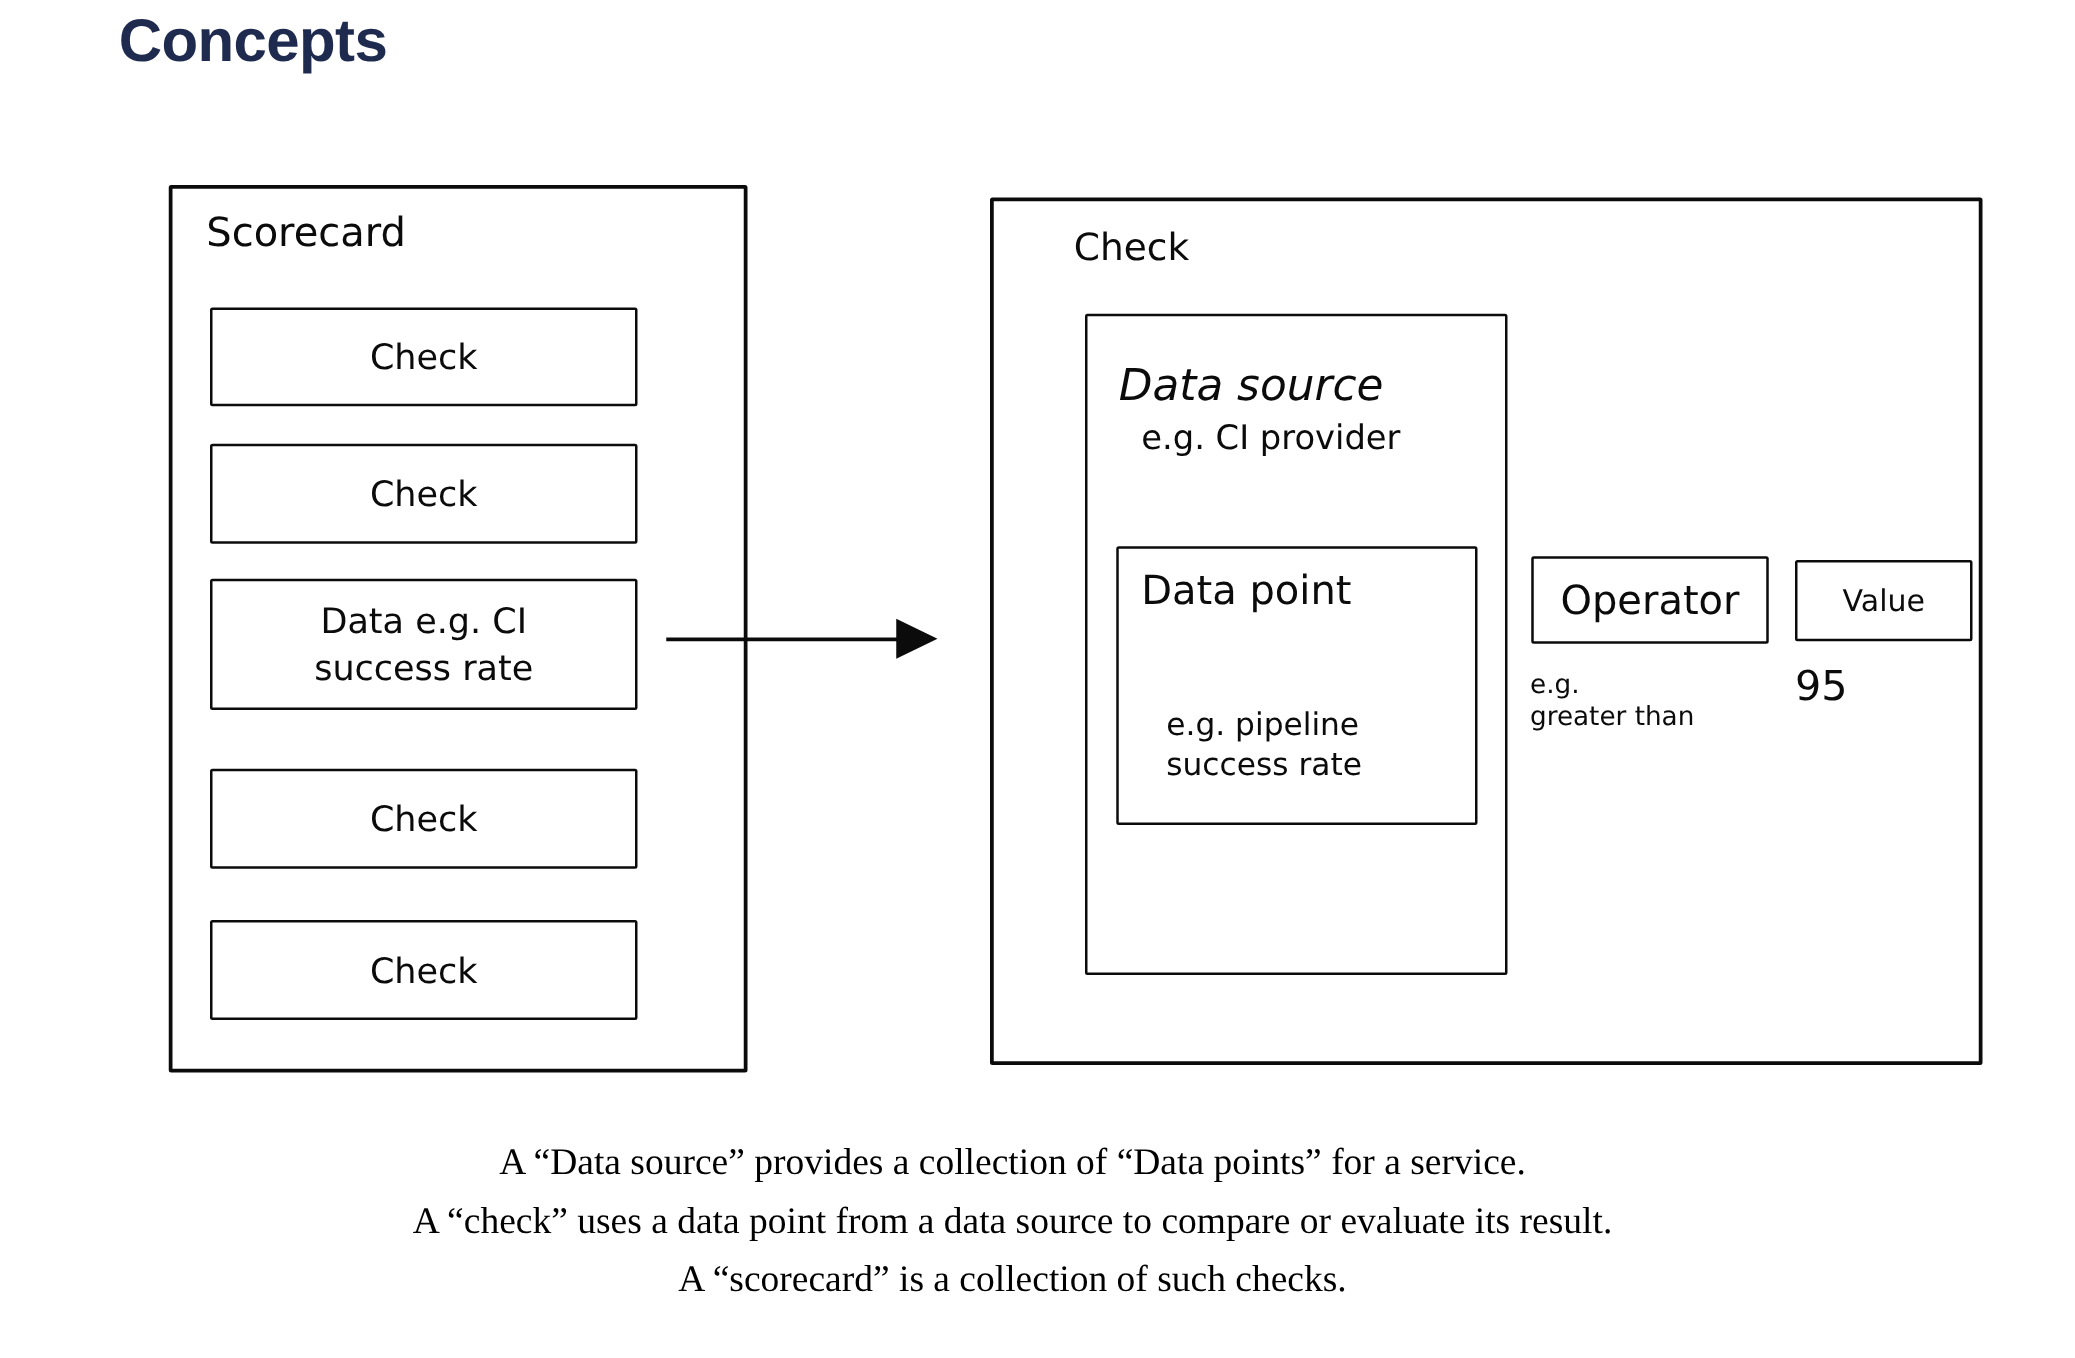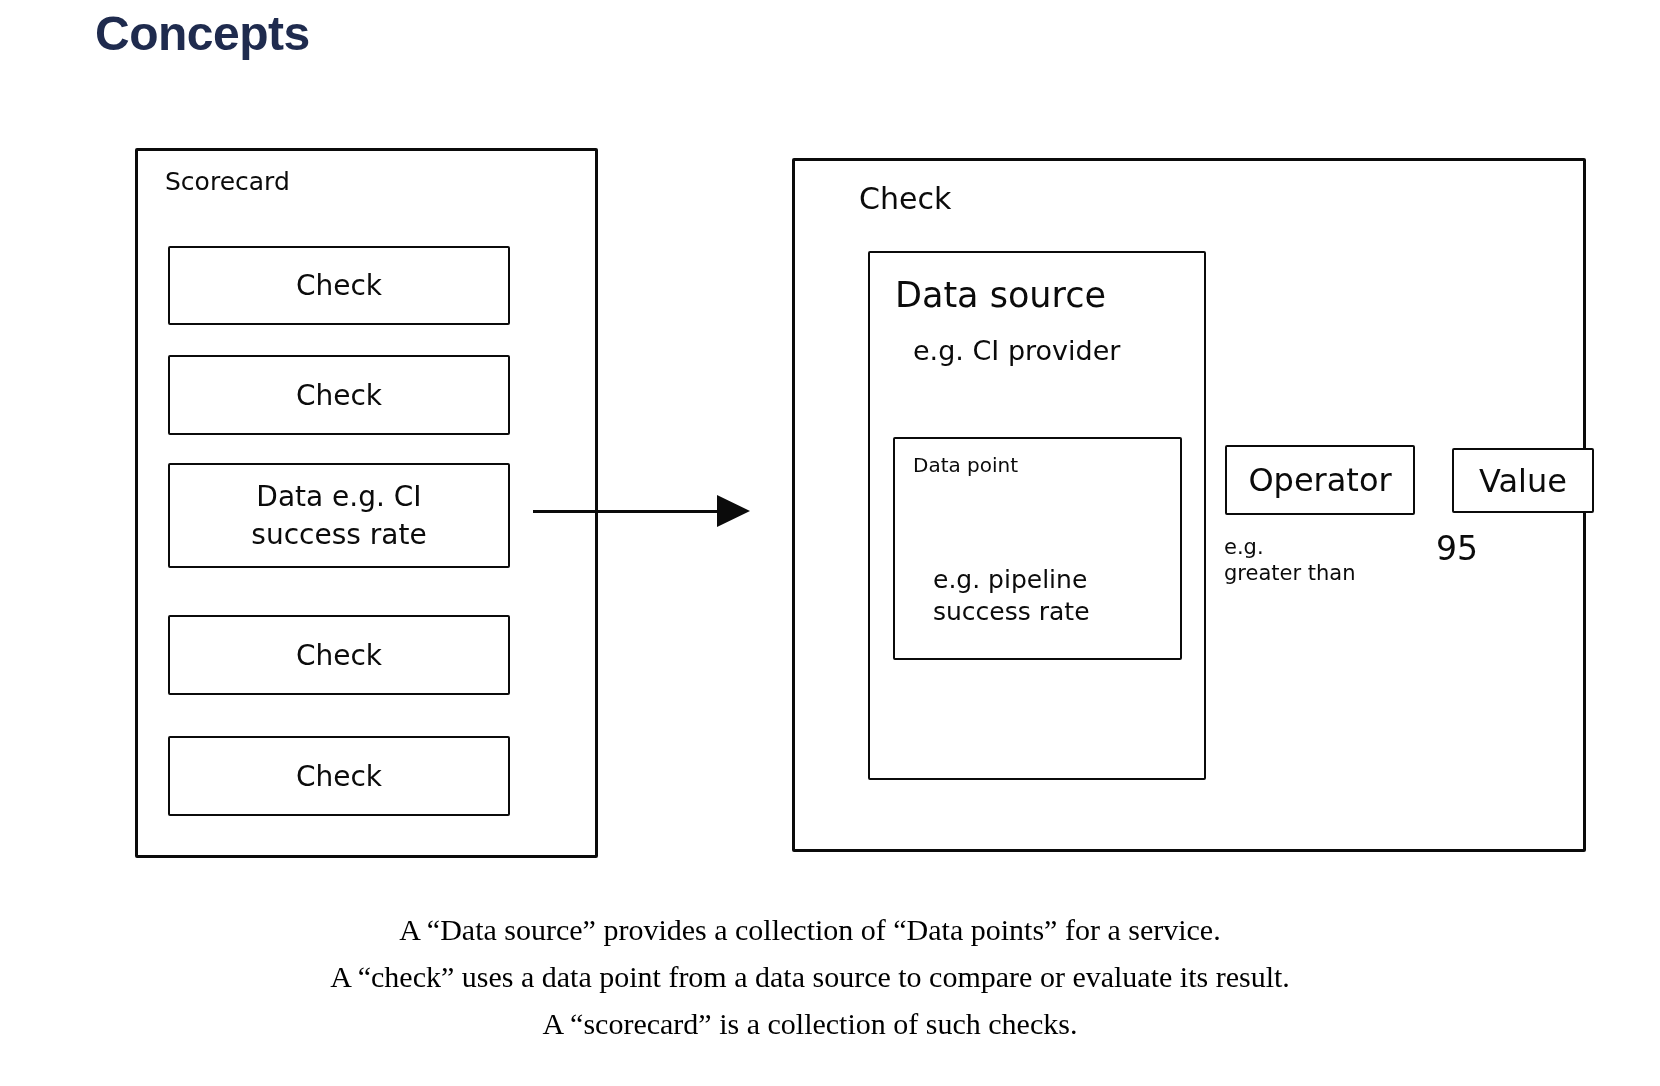--- a/index.html
+++ b/index.html
@@ -36,21 +36,21 @@
     background: #ffffff;
     border: 3px solid #0b0b0b;
     border-radius: 2px;
     box-sizing: border-box;
   }
   
   .scorecard { left: 135px; top: 148px; width: 463px; height: 710px; }
   .scorecard-label {
     position: absolute;
     left: 27px; top: 16px;
-    font-size: 25px;
+    font-size: 32px;
   }
   .check-box {
     position: absolute;
     left: 30px;
     width: 342px;
     border: 2.5px solid #0b0b0b;
     border-radius: 2px;
     box-sizing: border-box;
     background: #ffffff;
     display: flex;
@@ -85,45 +85,44 @@
   .checkpanel { left: 792px; top: 158px; width: 794px; height: 694px; }
   .checkpanel-label {
     position: absolute;
     left: 64px; top: 20px;
     font-size: 30px;
   }
   .datasource {
     left: 73px; top: 90px; width: 338px; height: 529px;
     border-width: 2.5px;
   }
-  .ds-title { position: absolute; left: 25px; top: 22px; font-size: 35px; }
+  .ds-title { position: absolute; left: 25px; top: 36px; font-size: 35px; font-style: italic; }
   .ds-eg    { position: absolute; left: 43px; top: 82px; font-size: 27px; line-height: 1.22; }
   .datapoint {
     left: 23px; top: 184px; width: 289px; height: 223px;
     border-width: 2.5px;
   }
-  .dp-title { position: absolute; left: 18px; top: 14px; font-size: 20px; }
+  .dp-title { position: absolute; left: 18px; top: 14px; font-size: 32px; }
   .dp-eg    { position: absolute; left: 38px; top: 102px; font-size: 25px; line-height: 1.28; margin-top: 23px; }
   .operator {
     left: 430px; top: 284px; width: 190px; height: 70px;
     border-width: 2.5px;
     display: flex; align-items: center; justify-content: center;
     font-size: 32px;
   }
   .op-eg {
     position: absolute;
     left: 429px; top: 374px;
     font-size: 21px; line-height: 1.22;
   }
   .value {
     left: 641px; top: 287px; width: 142px; height: 65px;
     border-width: 2.5px;
     display: flex; align-items: center; justify-content: center;
-    font-size: 32px;
-    margin-left: 16px;
+    font-size: 24px;
   }
   .value-eg {
     position: absolute;
     left: 641px; top: 368px;
     width: 142px;
     text-align: left;
     font-size: 33px;
   }
   
   .caption {

